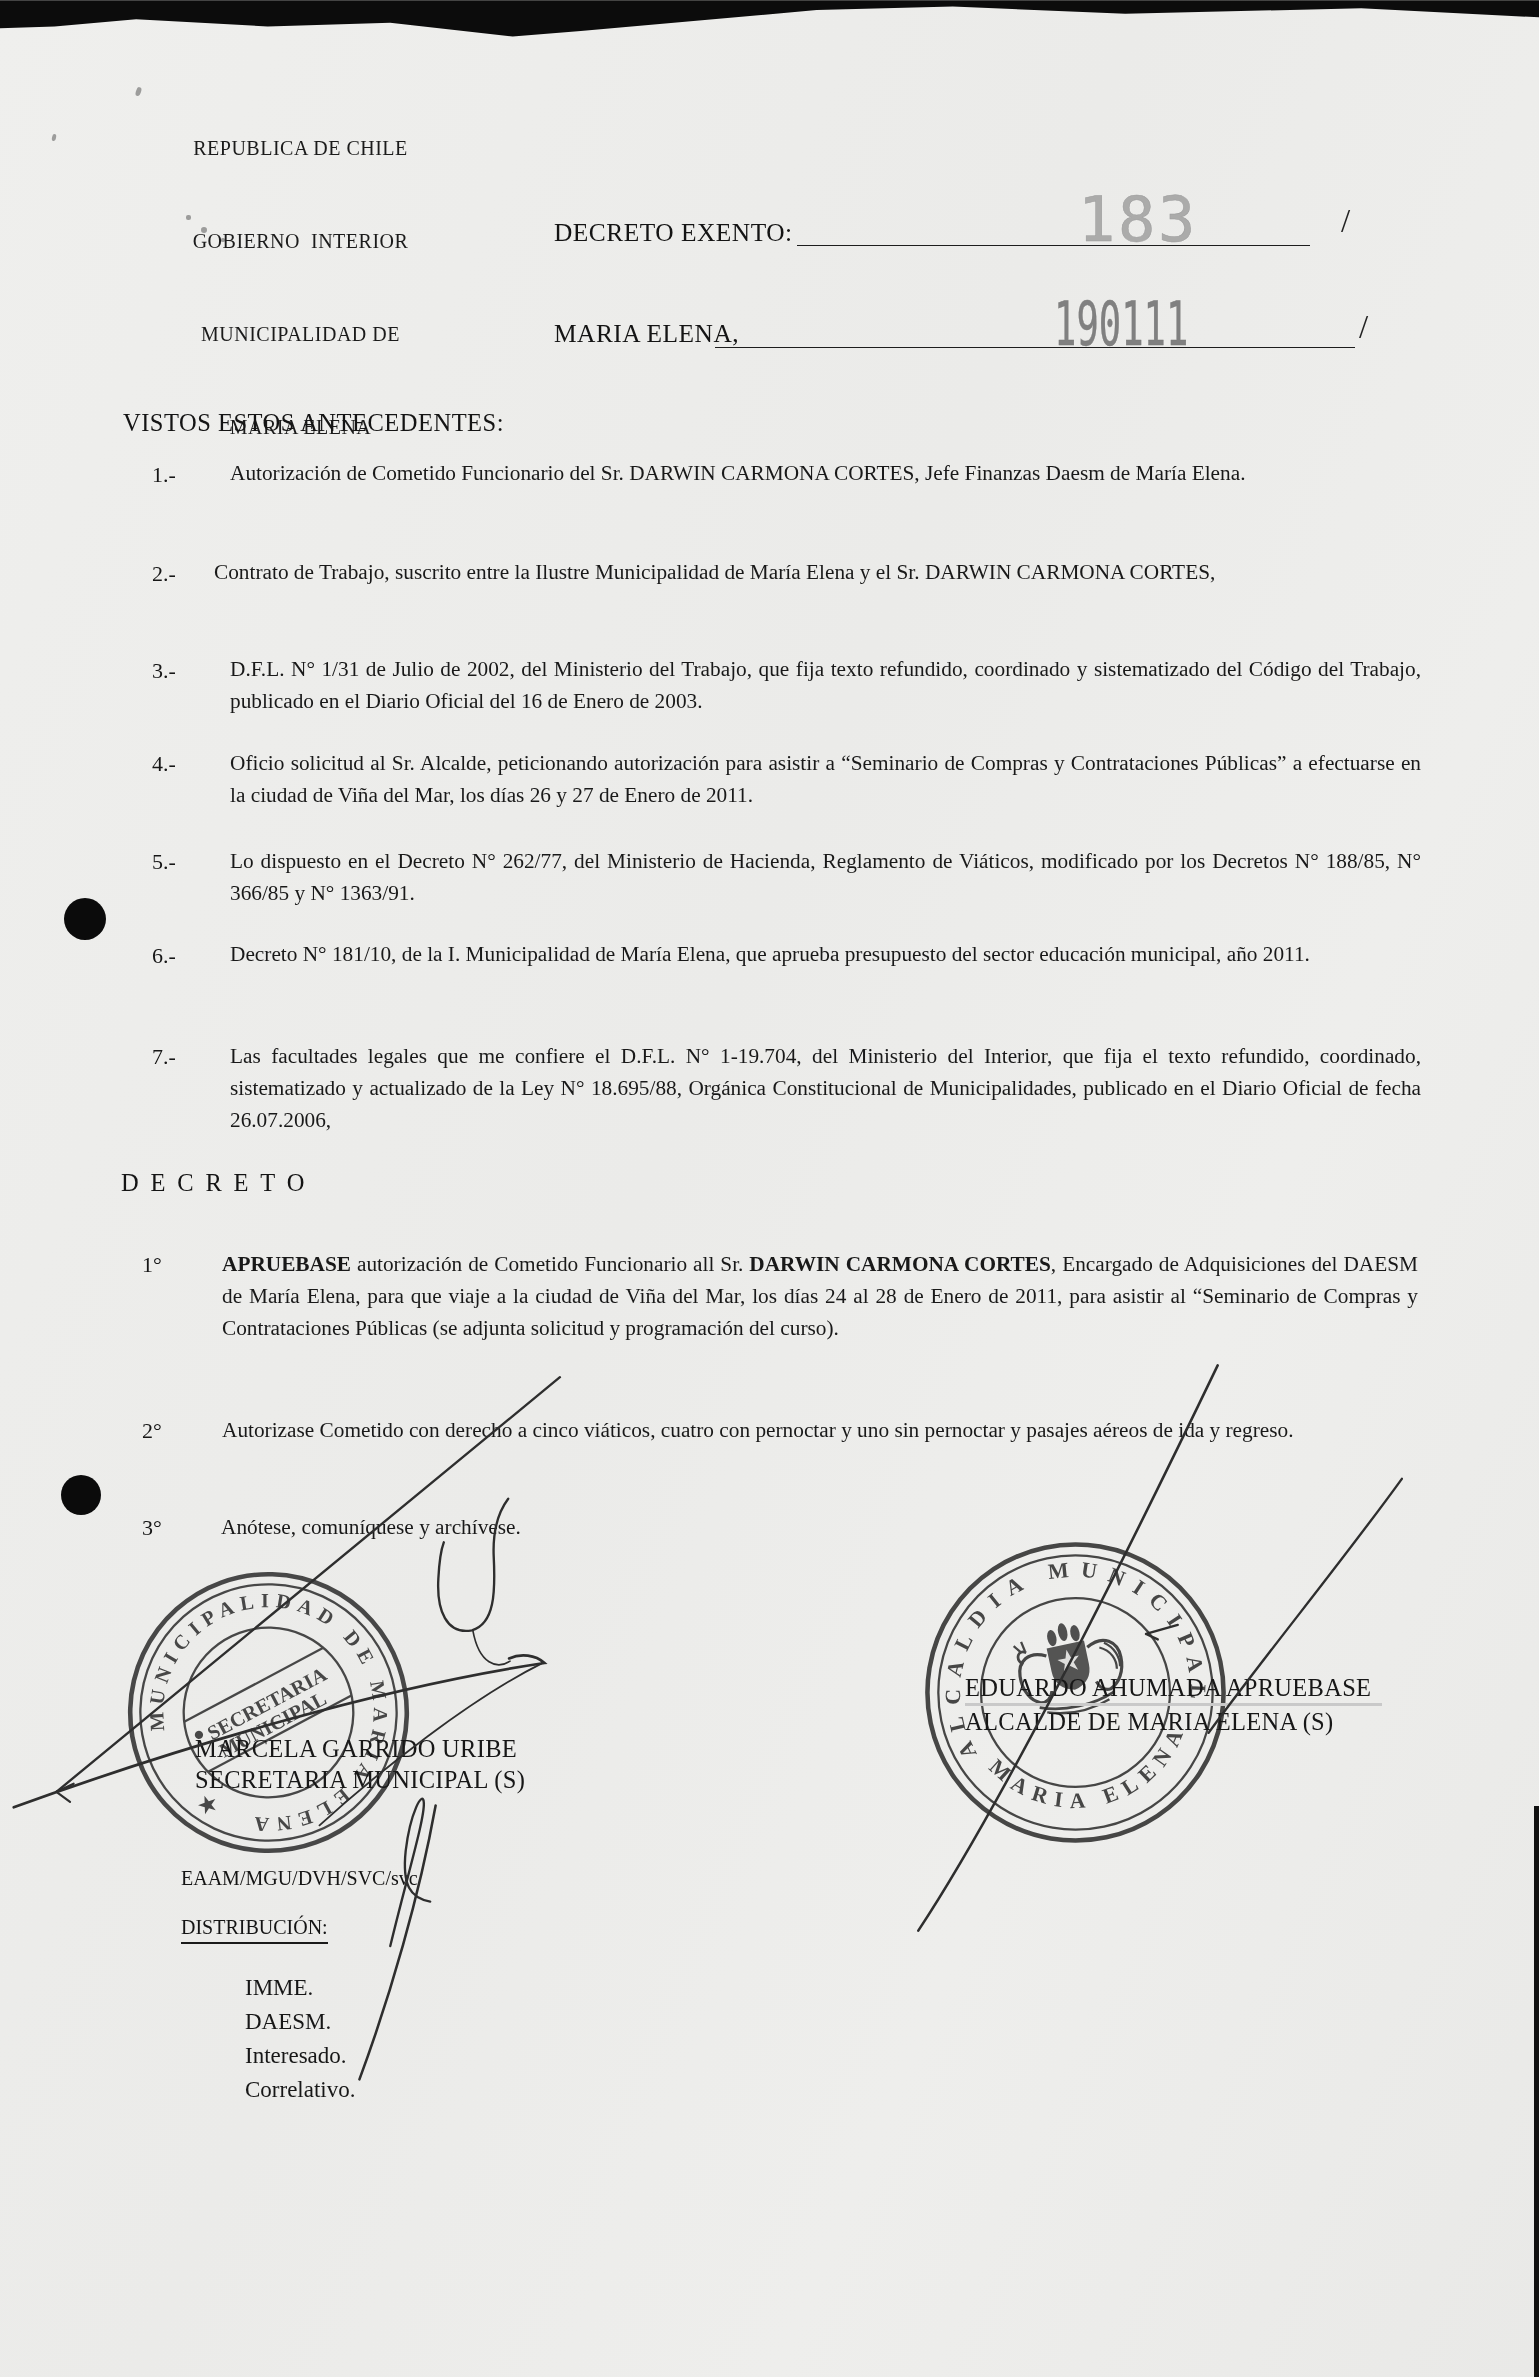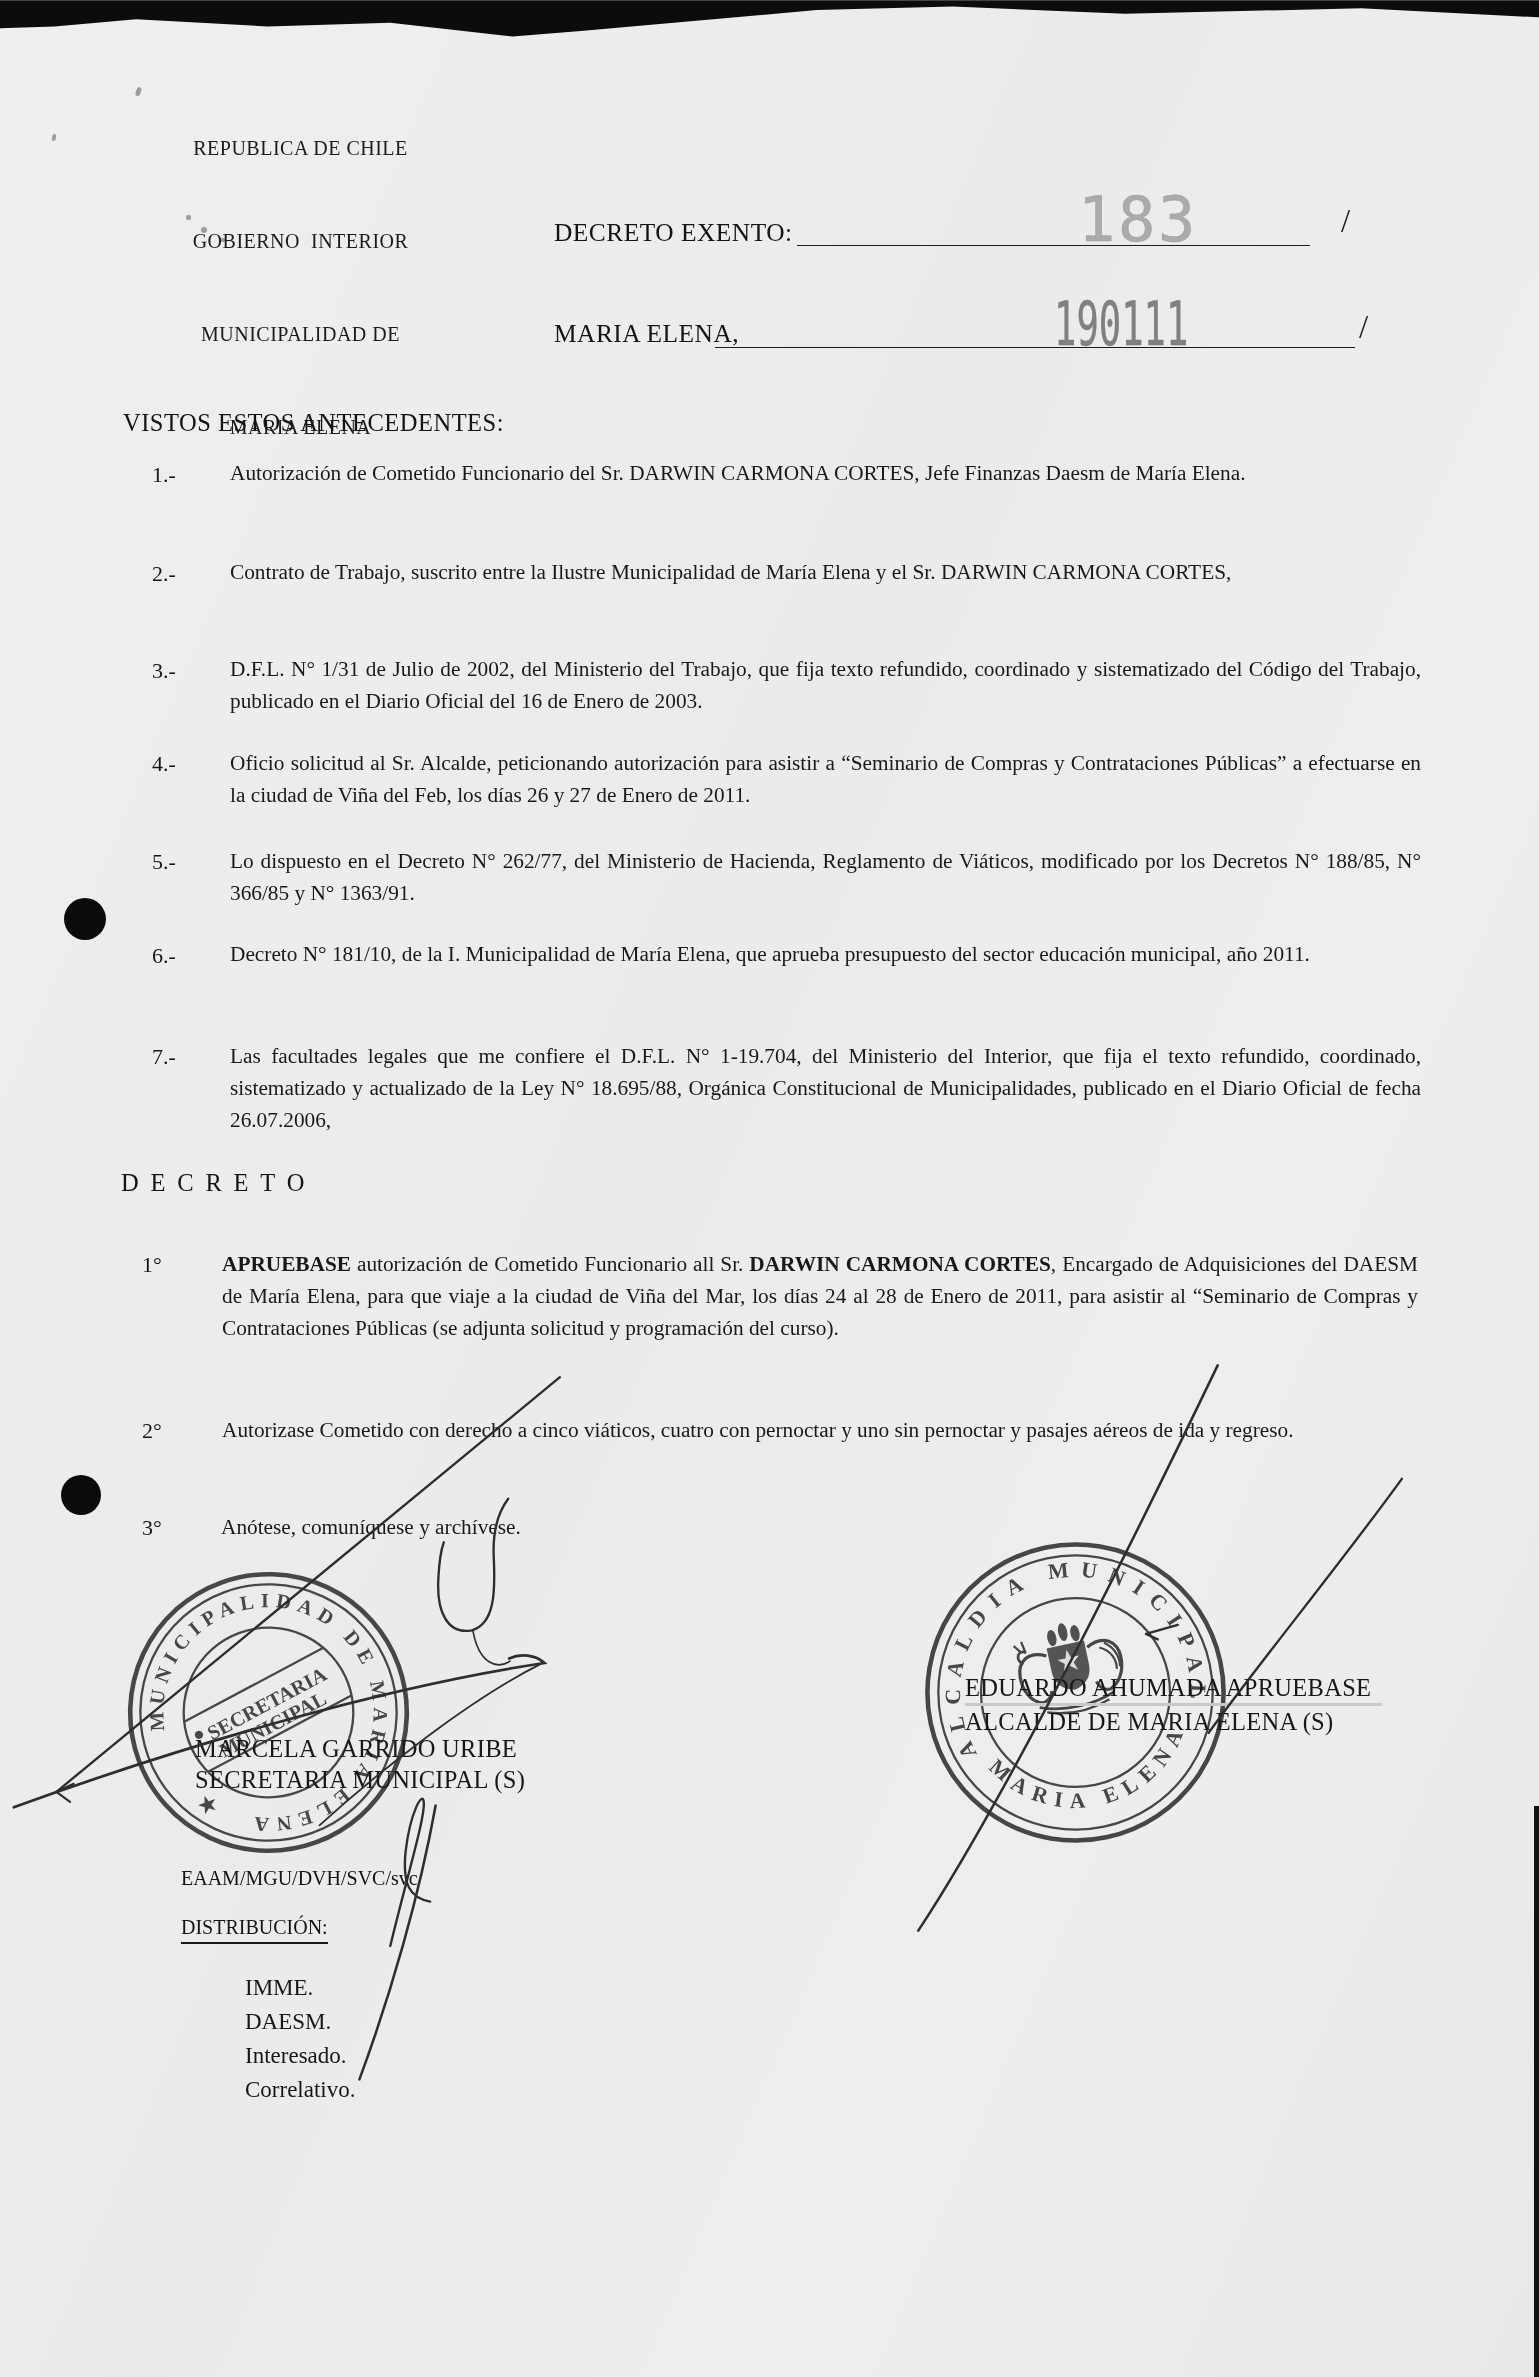--- a/index.html
+++ b/index.html
@@ -69,27 +69,27 @@
   <div class="abs z1 fieldline" style="left:715px;top:298px;width:640px;height:49px;"></div>
   <div class="abs z2 stampnum num1901" style="left:1054px;top:289px;">190111</div>
   <div class="abs z2 slash" style="left:1359px;top:309px;">/</div>
 
   <div class="abs z2 heading" style="left:123px;top:409px;text-align:right;">VISTOS ESTOS ANTECEDENTES:</div>
 
   <div class="abs z2 itemnum" style="left:152px;top:462px;">1.-</div>
   <div class="abs z2 itembody" style="left:230px;top:457px;width:1191px;">Autorización de Cometido Funcionario del Sr. DARWIN CARMONA CORTES, Jefe Finanzas Daesm de María Elena.</div>
 
   <div class="abs z2 itemnum" style="left:152px;top:561px;">2.-</div>
-  <div class="abs z2 itembody" style="left:230px;top:556px;width:1191px;">Contrato de Trabajo, suscrito entre la Ilustre Municipalidad de María Elena y el Sr. DARWIN CARMONA CORTES,</div>
+  <div class="abs z2 itembody" style="left:214px;top:556px;width:1191px;">Contrato de Trabajo, suscrito entre la Ilustre Municipalidad de María Elena y el Sr. DARWIN CARMONA CORTES,</div>
 
   <div class="abs z2 itemnum" style="left:152px;top:658px;">3.-</div>
   <div class="abs z2 itembody" style="left:230px;top:653px;width:1191px;">D.F.L. N° 1/31 de Julio de 2002, del Ministerio del Trabajo, que fija texto refundido, coordinado y sistematizado del Código del Trabajo, publicado en el Diario Oficial del 16 de Enero de 2003.</div>
 
   <div class="abs z2 itemnum" style="left:152px;top:751px;">4.-</div>
-  <div class="abs z2 itembody" style="left:230px;top:747px;width:1191px;">Oficio solicitud al Sr. Alcalde, peticionando autorización para asistir a “Seminario de Compras y Contrataciones Públicas” a efectuarse en la ciudad de Viña del Feb, los días 26 y 27 de Enero de 2011.</div>
+  <div class="abs z2 itembody" style="left:230px;top:747px;width:1191px;">Oficio solicitud al Sr. Alcalde, peticionando autorización para asistir a “Seminario de Compras y Contrataciones Públicas” a efectuarse en la ciudad de Viña del Mar, los días 26 y 27 de Enero de 2011.</div>
 
   <div class="abs z2 itemnum" style="left:152px;top:849px;">5.-</div>
   <div class="abs z2 itembody" style="left:230px;top:845px;width:1191px;">Lo dispuesto en el Decreto N° 262/77, del Ministerio de Hacienda, Reglamento de Viáticos, modificado por los Decretos N° 188/85, N° 366/85 y N° 1363/91.</div>
 
   <div class="abs z2 itemnum" style="left:152px;top:943px;">6.-</div>
   <div class="abs z2 itembody" style="left:230px;top:938px;width:1191px;">Decreto N° 181/10, de la I. Municipalidad de María Elena, que aprueba presupuesto del sector educación municipal, año 2011.</div>
 
   <div class="abs z2 itemnum" style="left:152px;top:1044px;">7.-</div>
   <div class="abs z2 itembody" style="left:230px;top:1040px;width:1191px;">Las facultades legales que me confiere el D.F.L. N° 1-19.704, del Ministerio del Interior, que fija el texto refundido, coordinado, sistematizado y actualizado de la Ley N° 18.695/88, Orgánica Constitucional de Municipalidades, publicado en el Diario Oficial de fecha 26.07.2006,</div>
 

